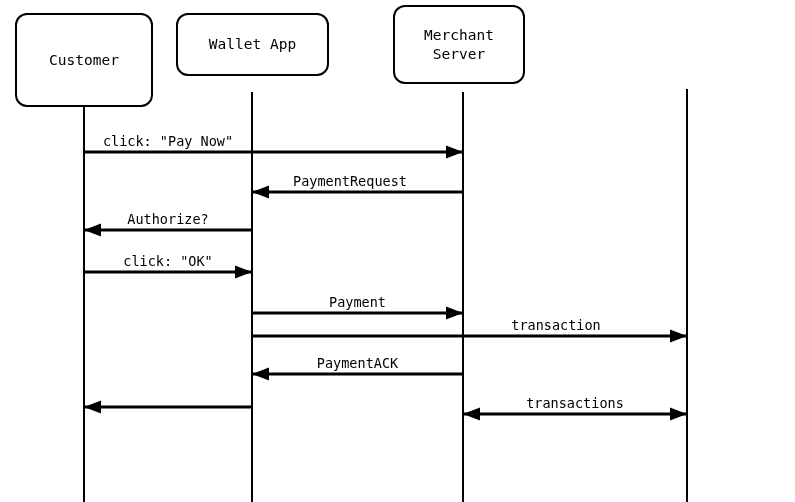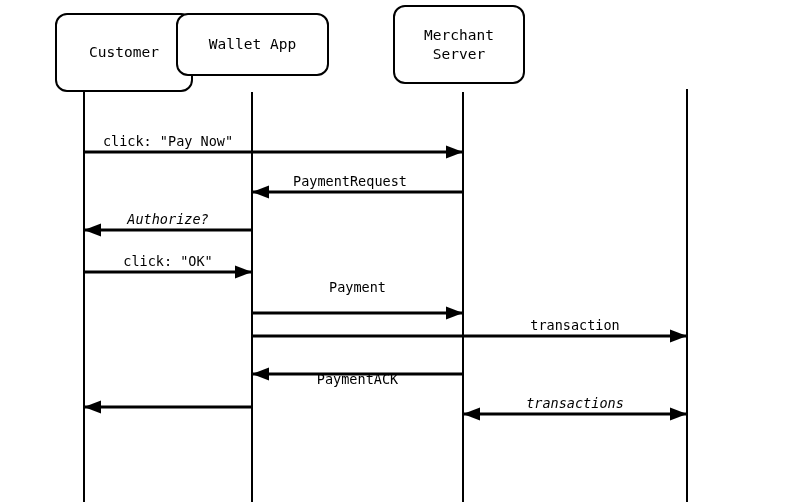--- a/index.html
+++ b/index.html
@@ -68,35 +68,35 @@
       <polygon points="687,336 670,329.5 670,342.5" fill="#000000"></polygon>
       <line x1="463" y1="374" x2="252" y2="374" stroke="#000000" stroke-width="3.2"></line>
       <polygon points="252,374 269,367.5 269,380.5" fill="#000000"></polygon>
       <line x1="252" y1="407" x2="84" y2="407" stroke="#000000" stroke-width="3.2"></line>
       <polygon points="84,407 101,400.5 101,413.5" fill="#000000"></polygon>
       <line x1="463" y1="414" x2="687" y2="414" stroke="#000000" stroke-width="3.2"></line>
       <polygon points="687,414 670,407.5 670,420.5" fill="#000000"></polygon>
       <polygon points="463,414 480,407.5 480,420.5" fill="#000000"></polygon>
     </svg>
 
-  <div class="node rect" id="p-customer" style="left: 15px; top: 13px; width: 138px; height: 79px; margin-left: 40px;">
+  <div class="node rect" id="p-customer" style="left: 15px; top: 13px; width: 138px; height: 94px;">
     <div class="lbl">Customer</div>
   </div>
 
   <div class="node rect" id="p-wallet" style="left: 176px; top: 13px; width: 153px; height: 63px;">
     <div class="lbl">Wallet App</div>
   </div>
 
   <div class="node rect" id="p-merchant" style="left: 393px; top: 5px; width: 132px; height: 79px;">
     <div class="lbl">Merchant Server</div>
   </div>
 
 
   <div class="msg" id="msg-0" style="left: 168px; top: 133px;">click: "Pay Now"</div>
   <div class="msg" id="msg-1" style="left: 350px; top: 173px;">PaymentRequest</div>
-  <div class="msg" id="msg-2" style="left: 168px; top: 211px; font-style: italic;">Authorize?</div>
+  <div class="msg" id="msg-2" style="left: 168px; top: 211px;">Authorize?</div>
   <div class="msg" id="msg-3" style="left: 168px; top: 253px;">click: "OK"</div>
-  <div class="msg" id="msg-4" style="left: 357.5px; top: 279px;">Payment</div>
-  <div class="msg" id="msg-5" style="left: 575px; top: 317px;">transaction</div>
-  <div class="msg" id="msg-6" style="left: 357.5px; top: 355px; margin-top: 16px;">PaymentACK</div>
-  <div class="msg" id="msg-8" style="left: 575px; top: 395px; font-style: italic;">transactions</div>
+  <div class="msg" id="msg-4" style="left: 357.5px; top: 294px;">Payment</div>
+  <div class="msg" id="msg-5" style="left: 556px; top: 317px;">transaction</div>
+  <div class="msg" id="msg-6" style="left: 357.5px; top: 355px;">PaymentACK</div>
+  <div class="msg" id="msg-8" style="left: 575px; top: 395px;">transactions</div>
 
 </div>
 
 </body></html>

